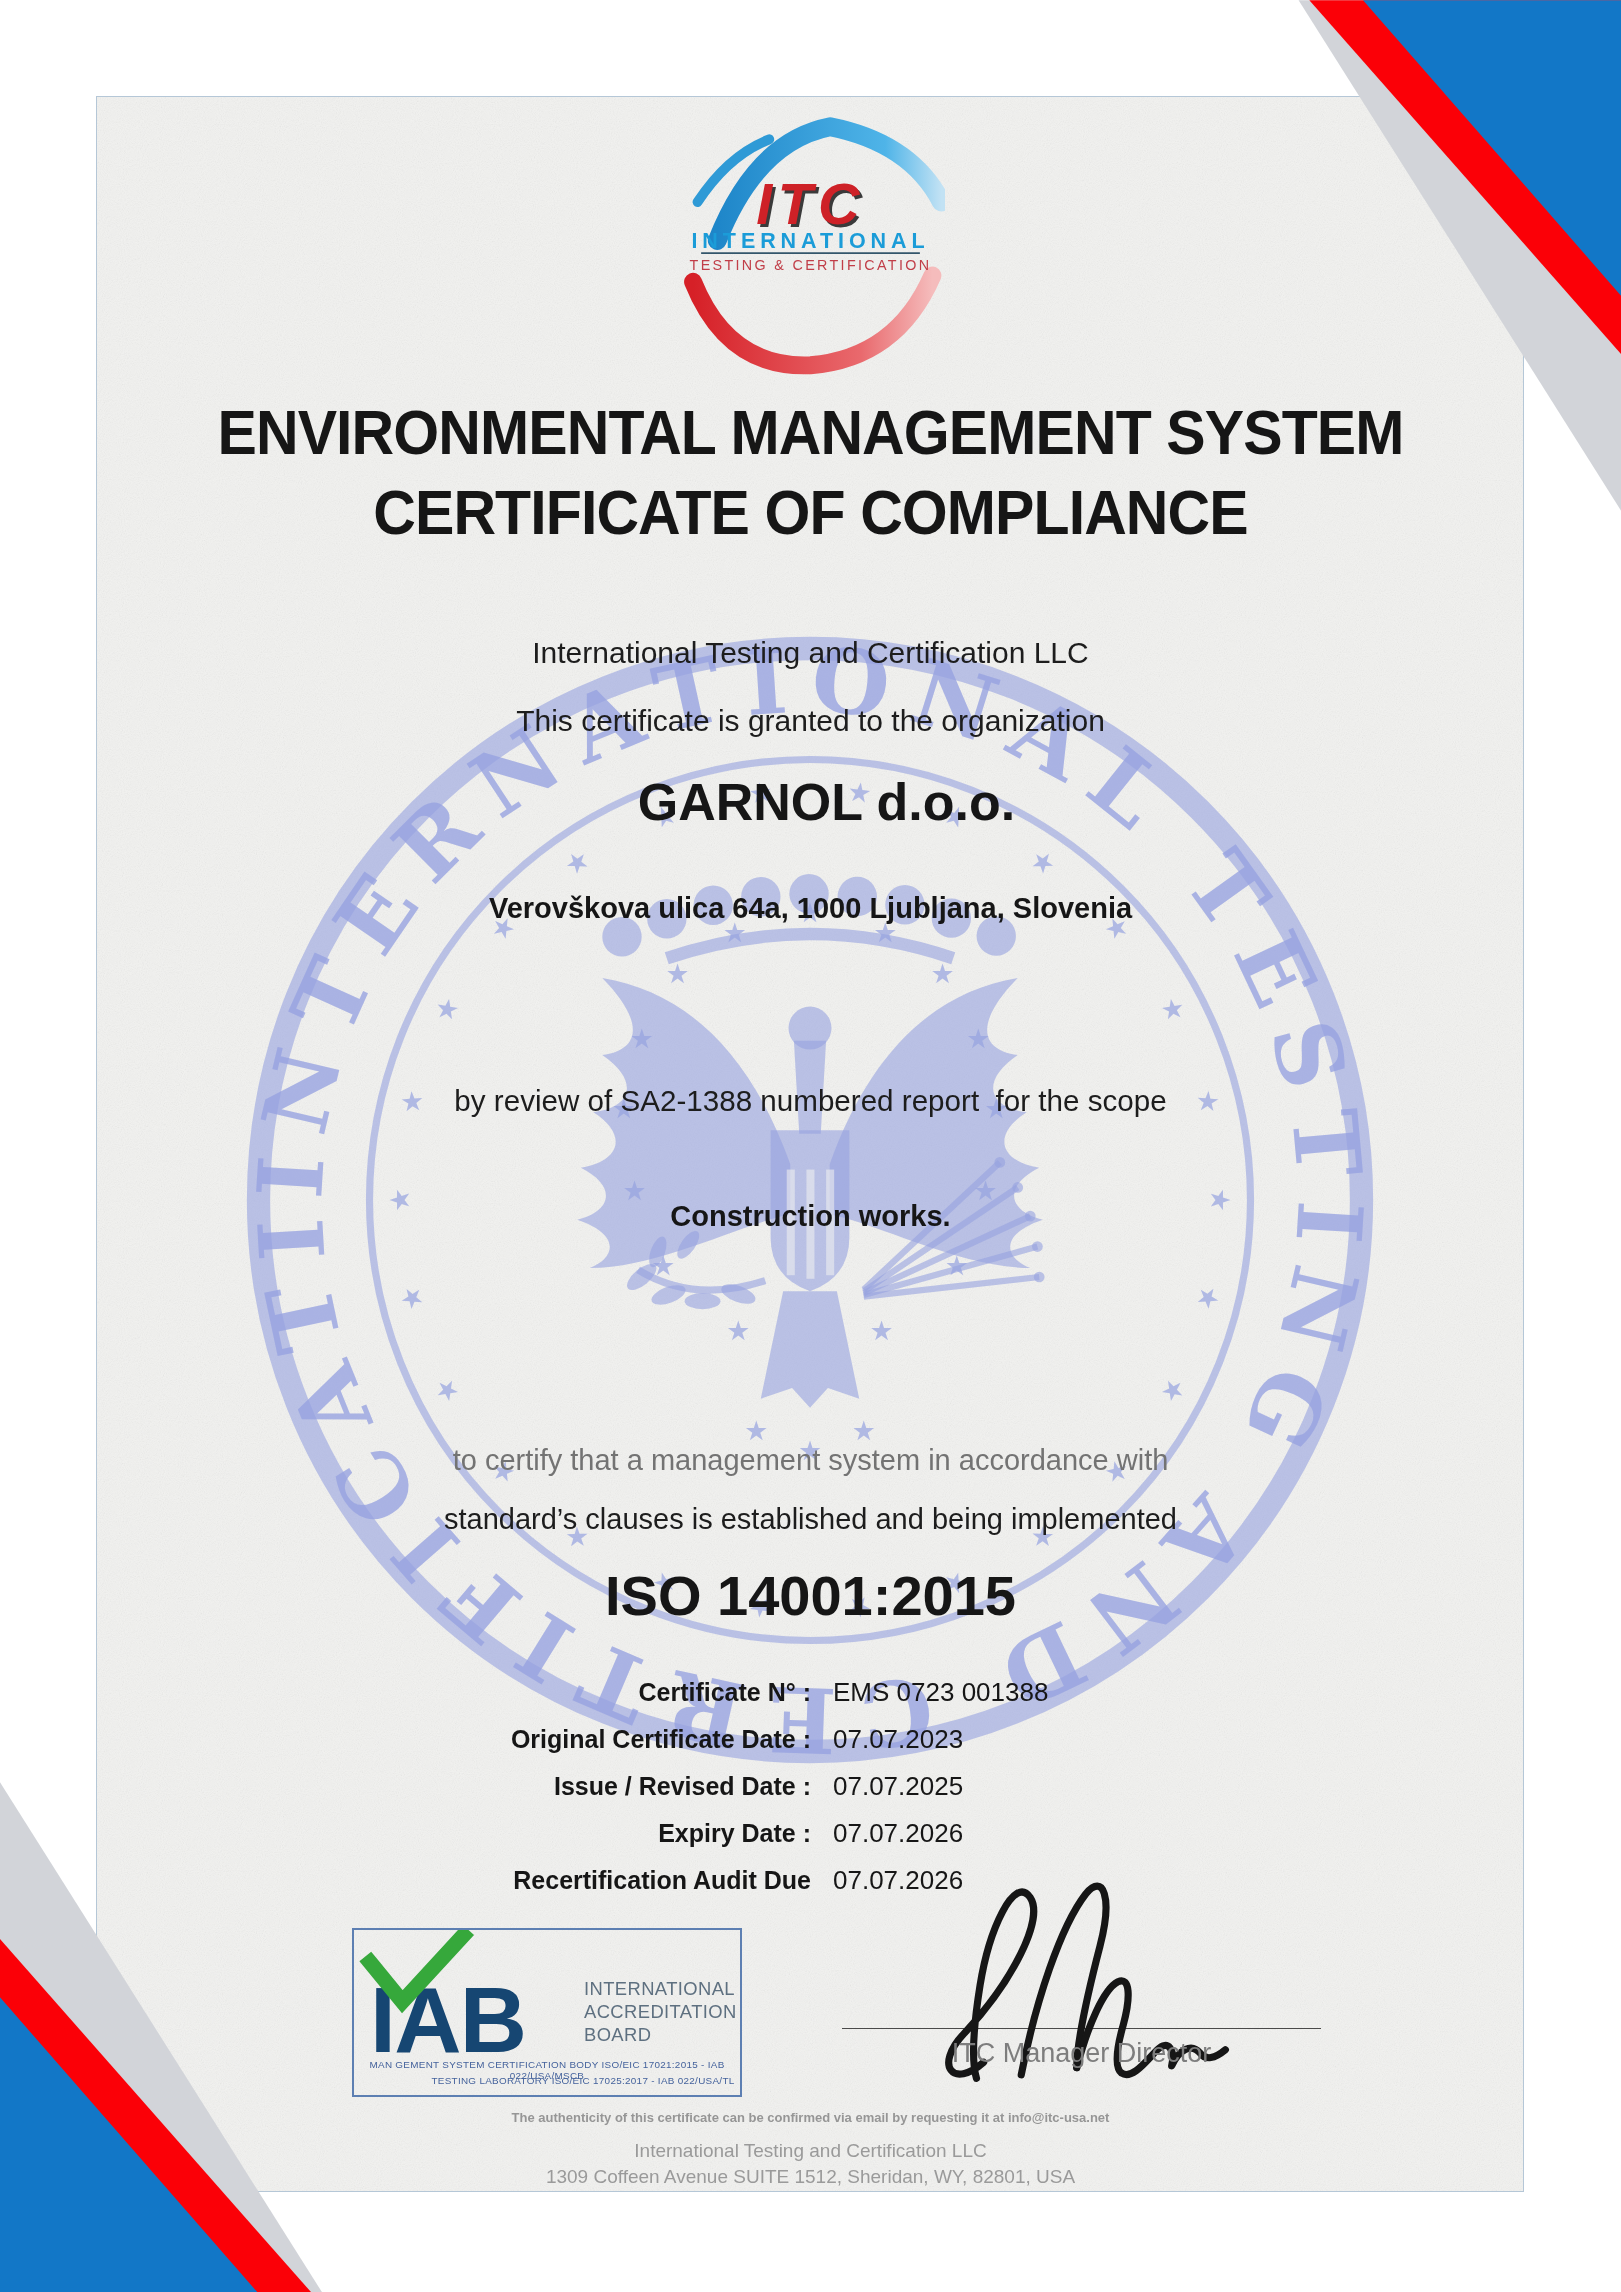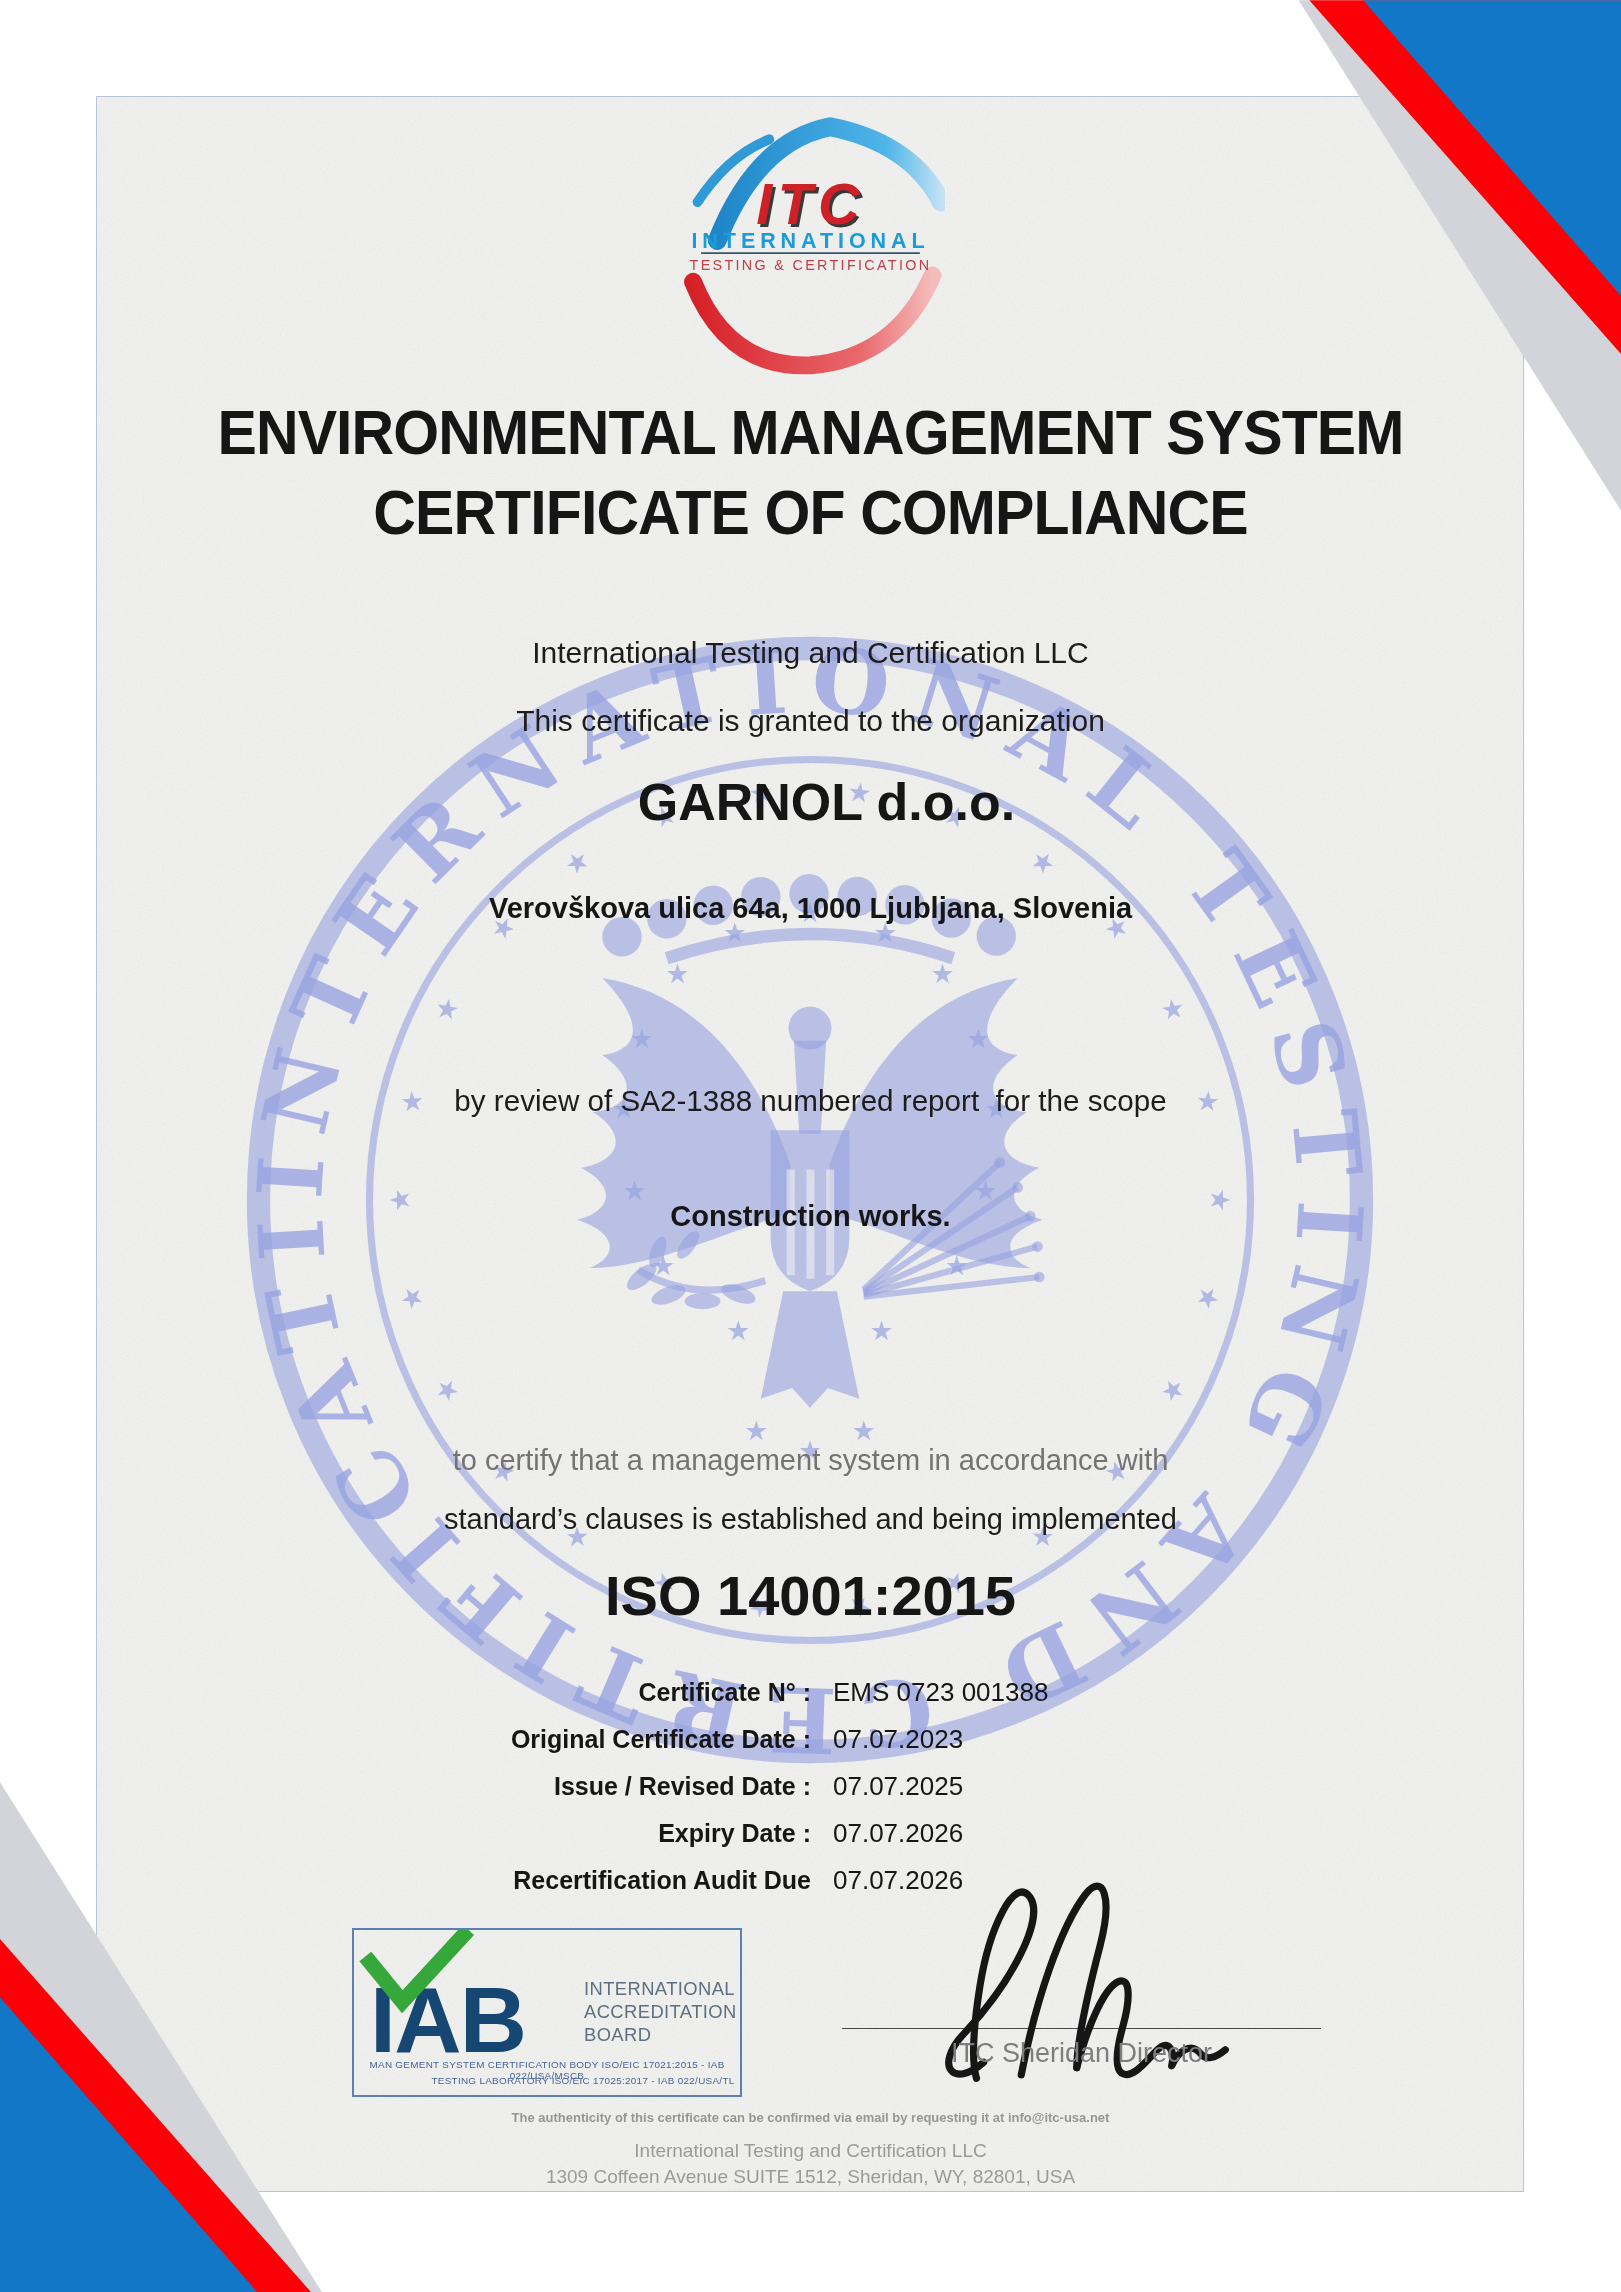--- a/index.html
+++ b/index.html
@@ -269,21 +269,21 @@
 </div>
 
 <div class="abs sig-line"></div>
 <svg class="abs sig-svg" viewBox="0 0 430 250">
   <g fill="none" stroke="#161616" stroke-width="8" stroke-linecap="round" stroke-linejoin="round">
     <path d="M118,218 C84,248 62,222 96,186 C150,128 186,58 170,34 C152,8 124,70 114,132 C106,182 104,216 110,236"></path>
     <path d="M160,232 C176,150 204,66 232,30 C252,6 262,34 248,88 C234,142 222,196 222,224"></path>
     <path d="M222,224 C234,178 252,136 268,128 C282,122 282,146 274,176 C266,204 264,224 272,230 C284,238 300,216 312,204 C324,192 332,204 328,222 C336,204 350,196 360,208 C366,216 376,214 388,204"></path>
   </g>
 </svg>
-<div class="abs sig-title">ITC Sheridan Director</div>
+<div class="abs sig-title">ITC Manager Director</div>
 
 <div class="abs ctr footer1">The authenticity of this certificate can be confirmed via email by requesting it at info@itc-usa.net</div>
 <div class="abs ctr footer2">International Testing and Certification LLC</div>
 <div class="abs ctr footer3">1309 Coffeen Avenue SUITE 1512, Sheridan, WY, 82801, USA</div>
 
 <svg class="abs corners" viewBox="0 0 1810 2560">
   <g>
     <polygon points="1450,0 1810,0 1810,570" fill="#d2d4d9"></polygon>
     <polygon points="1462,0 1810,0 1810,395" fill="#fb0007"></polygon>
     <polygon points="1522,0 1810,0 1810,330" fill="#1277c7"></polygon>

